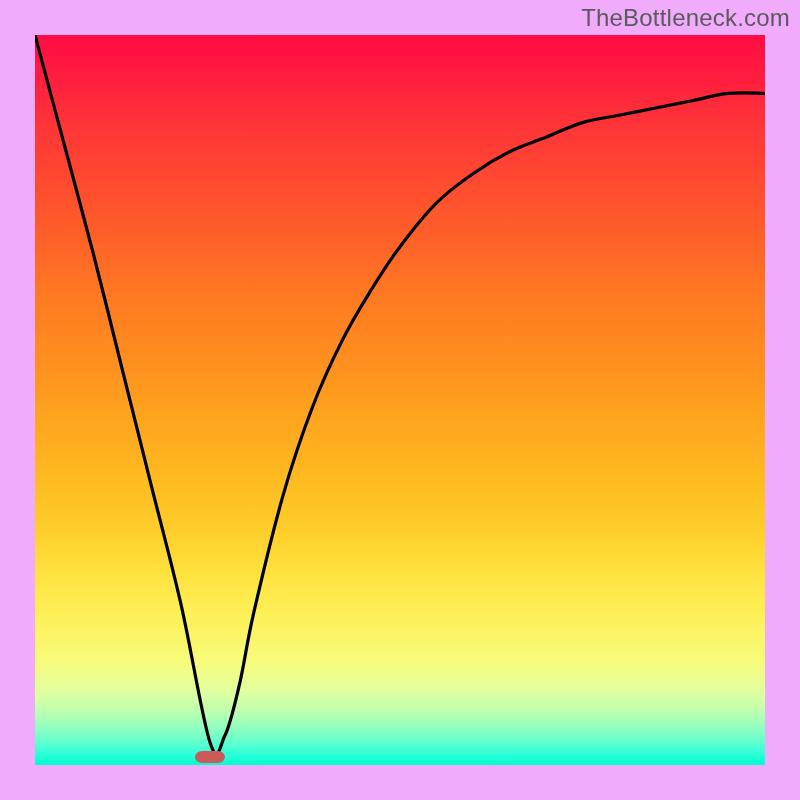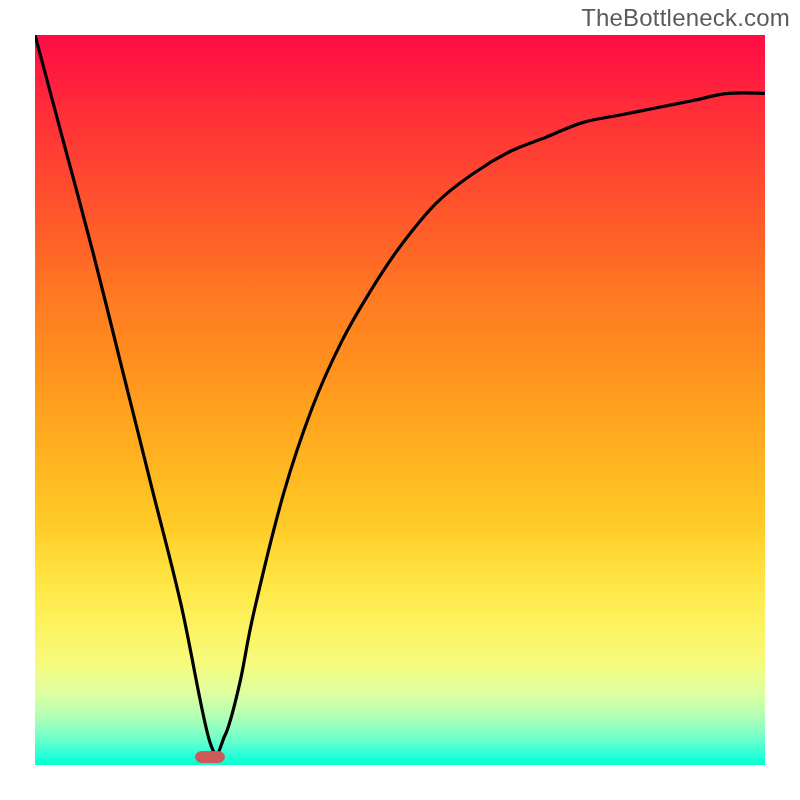--- a/index.html
+++ b/index.html
@@ -7,21 +7,21 @@
     padding: 0;
     width: 800px;
     height: 800px;
     overflow: hidden;
     font-family: Arial, Helvetica, sans-serif;
     background: #000;
   }
   .outer {
     width: 800px;
     height: 800px;
-    background: #ffffff;
+    background: #f0abfc;
     position: relative;
   }
   .watermark {
     position: absolute;
     top: 4px;
     right: 10px;
     color: #5a5a5a;
     font-size: 24px;
     font-weight: 500;
     letter-spacing: 0.2px;

